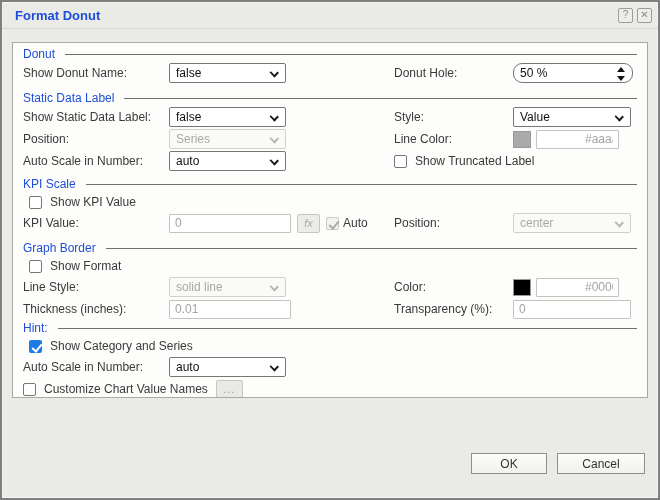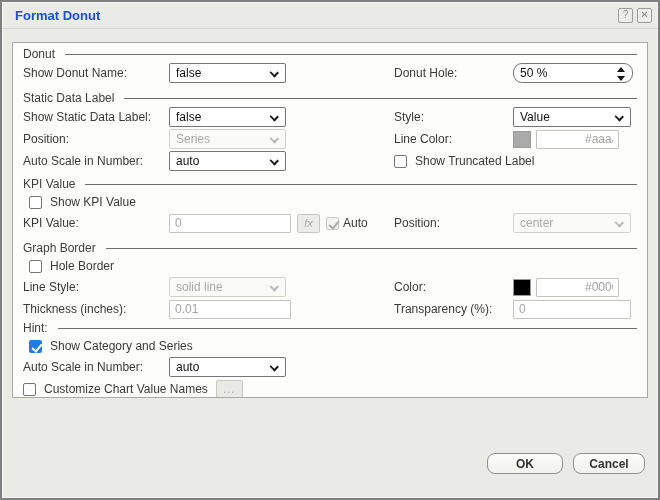--- a/index.html
+++ b/index.html
@@ -27,21 +27,21 @@
     font-size: 10px; color: #8a8a8a; cursor: default; line-height: 1;
   }
 
   
   .panel {
     position: absolute; left: 10px; right: 10px; top: 40px; height: 356px;
     background: #fdfdfb; border: 1px solid #a9a9a9;
     padding: 3px 10px 0 10px; overflow: hidden;
   }
 
-  .legend { display: flex; align-items: center; height: 16px; color: #404040; }
+  .legend { display: flex; align-items: center; height: 16px; color: #1d4ed8; }
   .legend .line { flex: 1; height: 1px; background: #6f6f6f; margin-left: 10px; }
 
   .row { position: relative; display: flex; align-items: center; height: 22px; }
   .row.cb-row { height: 16px; margin: 2px 0 2px 6px; }
   .lbl { width: 146px; color: #3a3a3a; }
   .right-pair { position: absolute; left: 371px; display: flex; align-items: center; }
   .rlbl { width: 119px; }
 
   
   .select {
@@ -114,27 +114,27 @@
 
   .gap6 { margin-bottom: 6px; }
   .gap4 { margin-bottom: 4px; }
 
   .auto-wrap { display:flex; align-items:center; margin-left:6px; }
   .auto-wrap .cb { margin-right: 4px; }
 
   
   .footer { position: absolute; right: 13px; bottom: 24px; display: flex; }
   .btn {
-    height: 21px; border: 1px solid #8f8f8f; border-radius: 8px;
+    height: 21px; border: 1px solid #8f8f8f; border-radius: 0;
     background: linear-gradient(#fcfcfa, #f1f1ee);
     color: #333; font-size: 12px; font-family: "Liberation Sans", sans-serif;
-    display: flex; align-items: center; justify-content: center; cursor: default; font-weight: bold;
+    display: flex; align-items: center; justify-content: center; cursor: default;
   }
   .btn.ok { width: 76px; margin-right: 10px; }
-  .btn.cancel { width: 72px; }
+  .btn.cancel { width: 88px; }
 </style>
 </head>
 <body>
 
 <div class="dialog">
 
   <div class="titlebar">
     <span class="title">Format Donut</span>
     <span class="tb-btn">?</span>
     <span class="tb-btn">✕</span>
@@ -200,21 +200,21 @@
         <span>auto</span>
         <span class="chev"></span>
       </div>
       <div class="right-pair">
         <span class="cb"></span>
         <span>Show Truncated Label</span>
       </div>
     </div>
 
     <div class="legend" style="margin-top:4px">
-      <span>KPI Value</span>
+      <span>KPI Scale</span>
       <span class="line"></span>
     </div>
     <div class="row cb-row">
       <span class="cb"></span>
       <span>Show KPI Value</span>
     </div>
     <div class="row gap4">
       <span class="lbl">KPI Value:</span>
       <input class="tin w122" disabled="" value="0" style="">
       <span class="fx-btn">fx</span>
@@ -230,21 +230,21 @@
         </div>
       </div>
     </div>
 
     <div class="legend" style="margin-top:6px">
       <span>Graph Border</span>
       <span class="line"></span>
     </div>
     <div class="row cb-row">
       <span class="cb"></span>
-      <span>Hole Border</span>
+      <span>Show Format</span>
     </div>
     <div class="row">
       <span class="lbl">Line Style:</span>
       <div class="select disabled">
         <span>solid line</span>
         <span class="chev"></span>
       </div>
       <div class="right-pair">
         <span class="rlbl">Color:</span>
         <span class="swatch" style="background-color: rgb(0, 0, 0);"></span>

